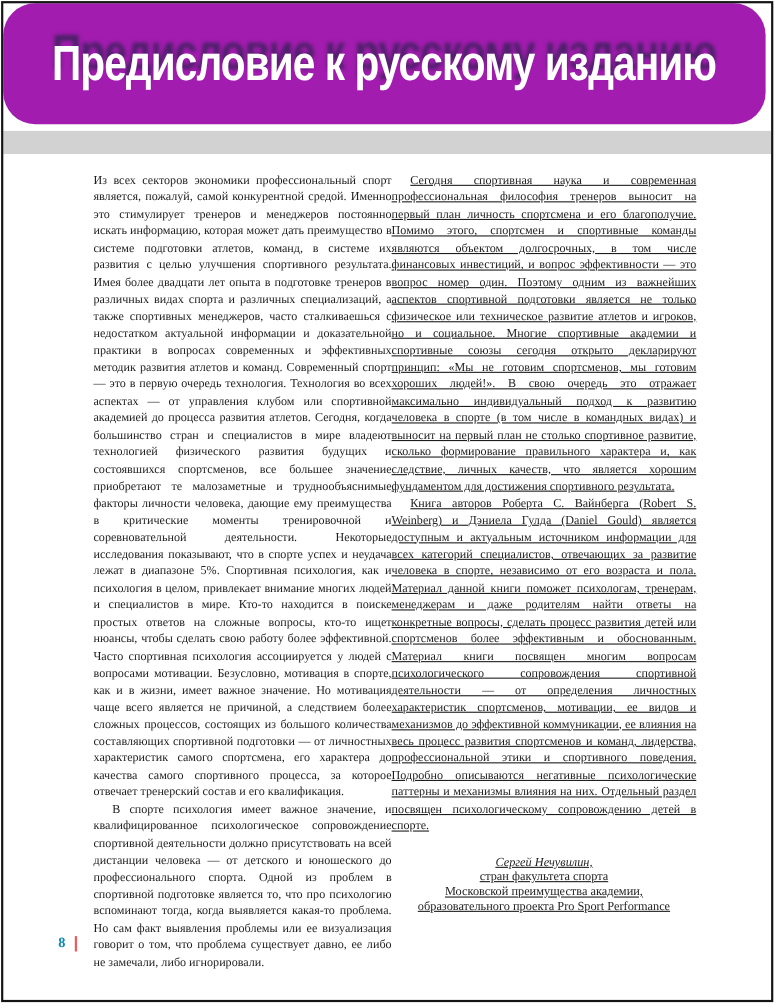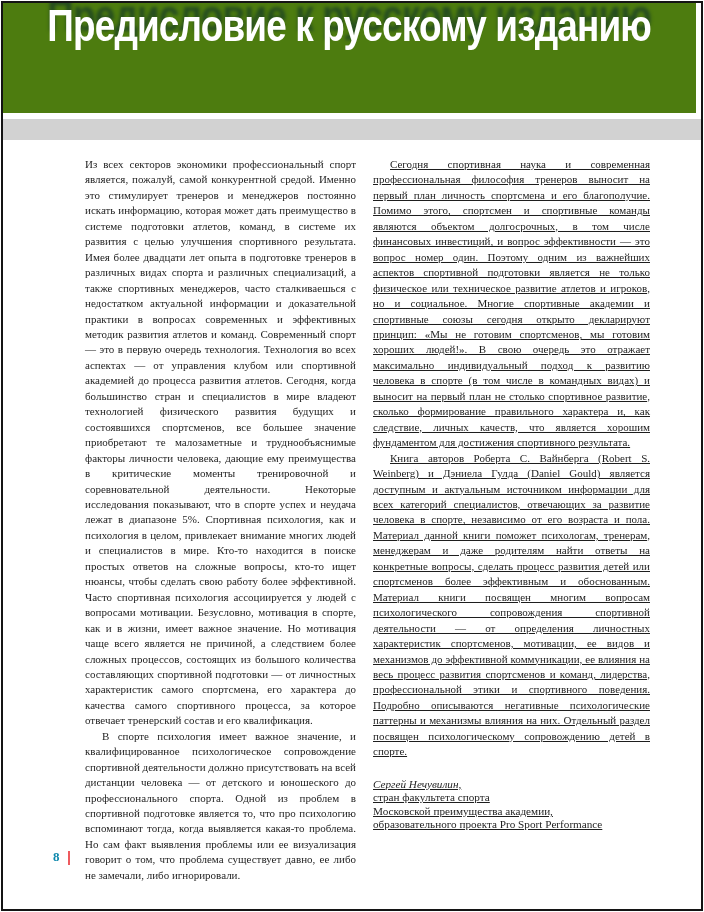--- a/index.html
+++ b/index.html
@@ -22,26 +22,27 @@
     pointer-events: none;
     z-index: 6;
   }
   
   .band {
     position: absolute;
     top: 3px;
     left: 3px;
     right: 8px;
     height: 110px;
-    background: #4d7c0f;
+    background: #a21caf;
     display: flex;
-    align-items: flex-start;
+    align-items: center;
     justify-content: center;
     overflow: hidden;
     z-index: 1;
+    border-radius: 29px;
   }
   .band-title {
     margin: 0 0 1px 0;
     color: #ffffff;
     font-family: "Liberation Sans", sans-serif;
     font-weight: 700;
     font-size: 45px;
     line-height: 1;
     letter-spacing: -1px;
     white-space: nowrap;
@@ -59,39 +60,38 @@
     background: #d2d2d2;
     z-index: 1;
   }
   
   .columns {
     position: absolute;
     left: 85px;
     top: 157px;
     width: 565px;
     display: flex;
-    gap: 17px;
     color: #1e1e1e;
     font-size: 11px;
     line-height: 15.45px;
     text-align: justify;
     z-index: 2;
   }
   .col-left  { width: 271px; }
   .col-right { width: 277px; text-decoration: underline; }
   .para {
     margin: 0;
     hyphens: auto;
     -webkit-hyphens: auto;
   }
   .para.indent { text-indent: 17px; }
   
   .signature {
     margin-top: 18px;
-    text-align: left;
+    text-align: center;
     font-size: 11.2px;
     line-height: 13.6px;
   }
   .sig-name { font-style: italic; }
   
   .page-number {
     position: absolute;
     left: 53px;
     top: 849px;
     color: #0f89ad;

